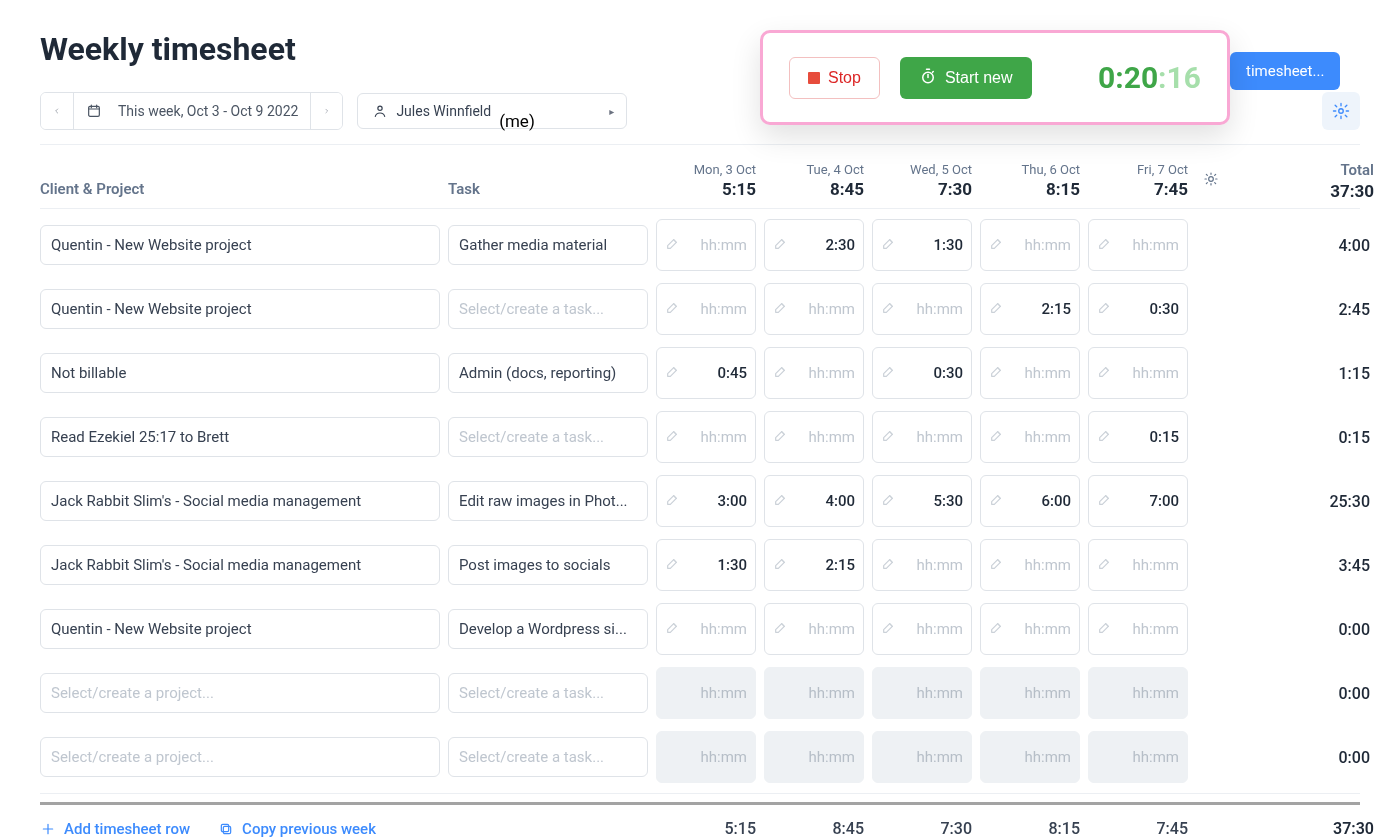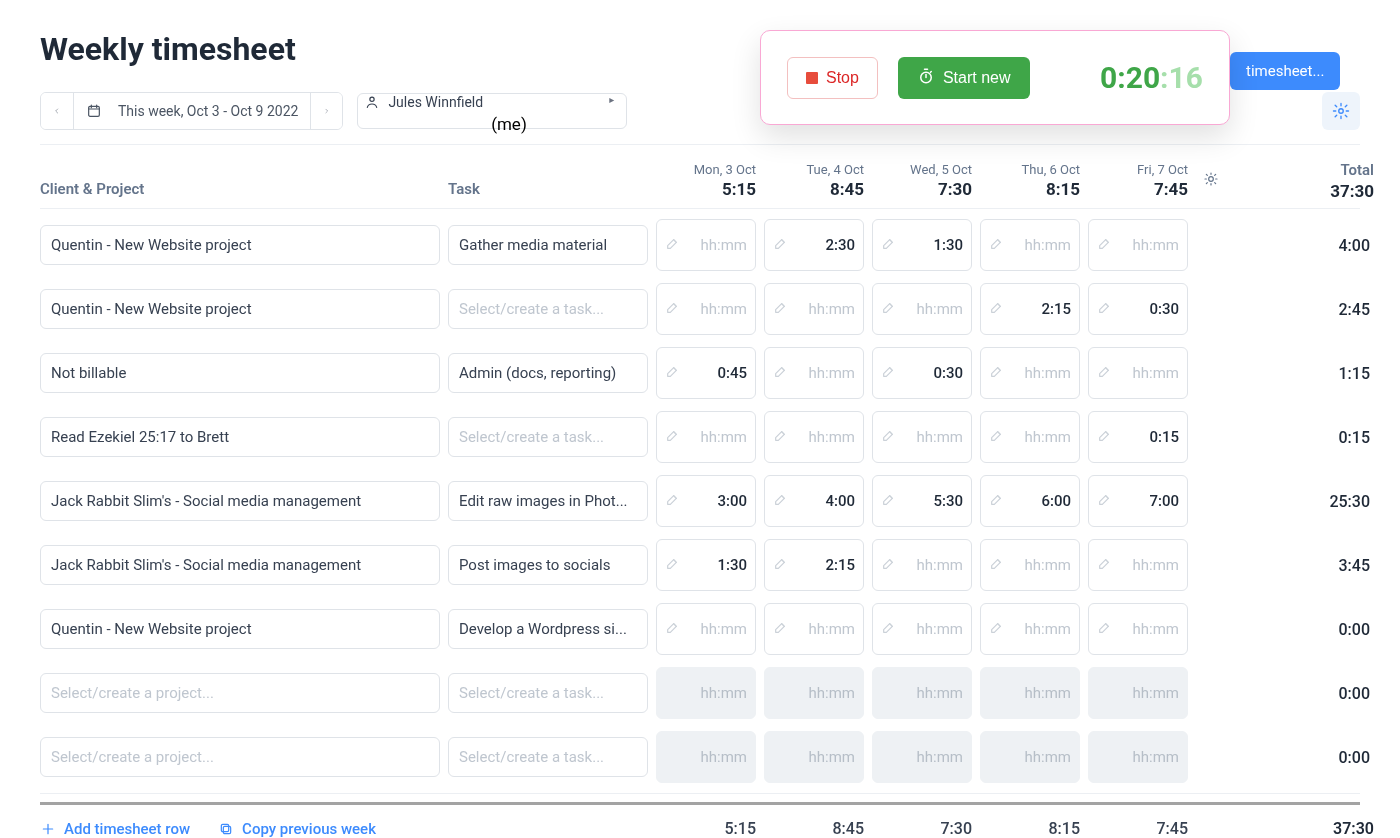--- a/index.html
+++ b/index.html
@@ -19,21 +19,21 @@
   }
 
   
   .timer-panel {
     position: absolute;
     top: 30px;
     left: 760px;
     width: 470px;
     height: 95px;
     background: #fff;
-    border: 1px solid #f9a8d4;
+    border: 3px solid #f9a8d4;
     border-radius: 10px;
     box-shadow: 0 12px 30px rgba(0,0,0,0.12);
     display: flex;
     align-items: center;
     padding: 0 26px;
     gap: 20px;
   }
   .btn {
     display: inline-flex;
     align-items: center;
@@ -99,24 +99,24 @@
     padding: 0 12px;
     font-size: 14px;
     color: #4b5563;
     background: #fff;
     cursor: pointer;
   }
   .seg > * + * { border-left: 1px solid #dfe3e8; }
   .seg .arrow { width: 32px; justify-content: center; color: #6b7280; }
   .user-picker {
     display: inline-flex;
-    align-items: flex-start;
+    align-items: center;
     gap: 8px;
     height: 36px;
-    padding: 0 6px;
+    padding: 0 14px;
     border: 1px solid #dfe3e8;
     border-radius: 6px;
     color: #374151;
     cursor: pointer;
     min-width: 270px;
     position: relative;
   }
   .user-picker .me { color: #000000; font-size: 17px; margin-top: 20px; }
   .user-picker .caret { position: absolute; right: 12px; color: #6b7280; font-size: 10px; }
   .gear-btn {

